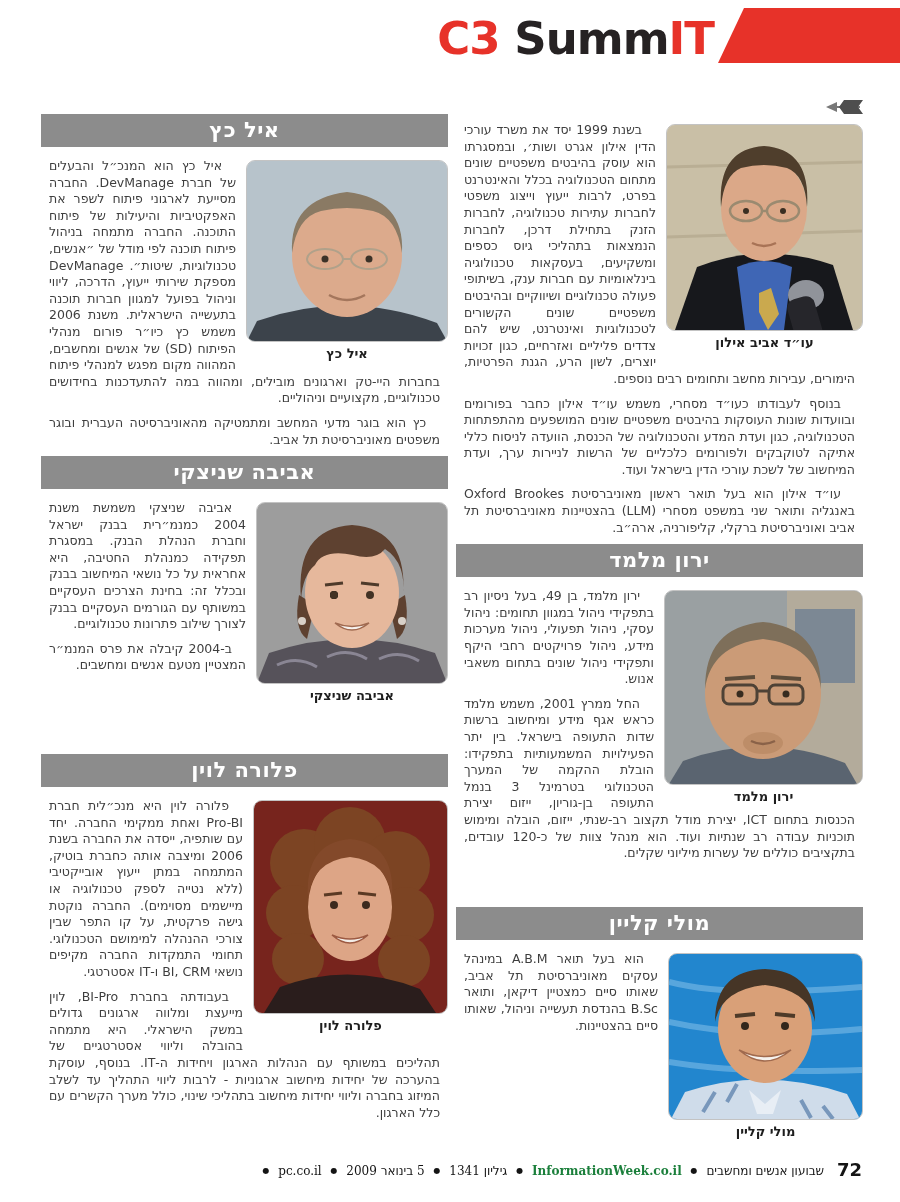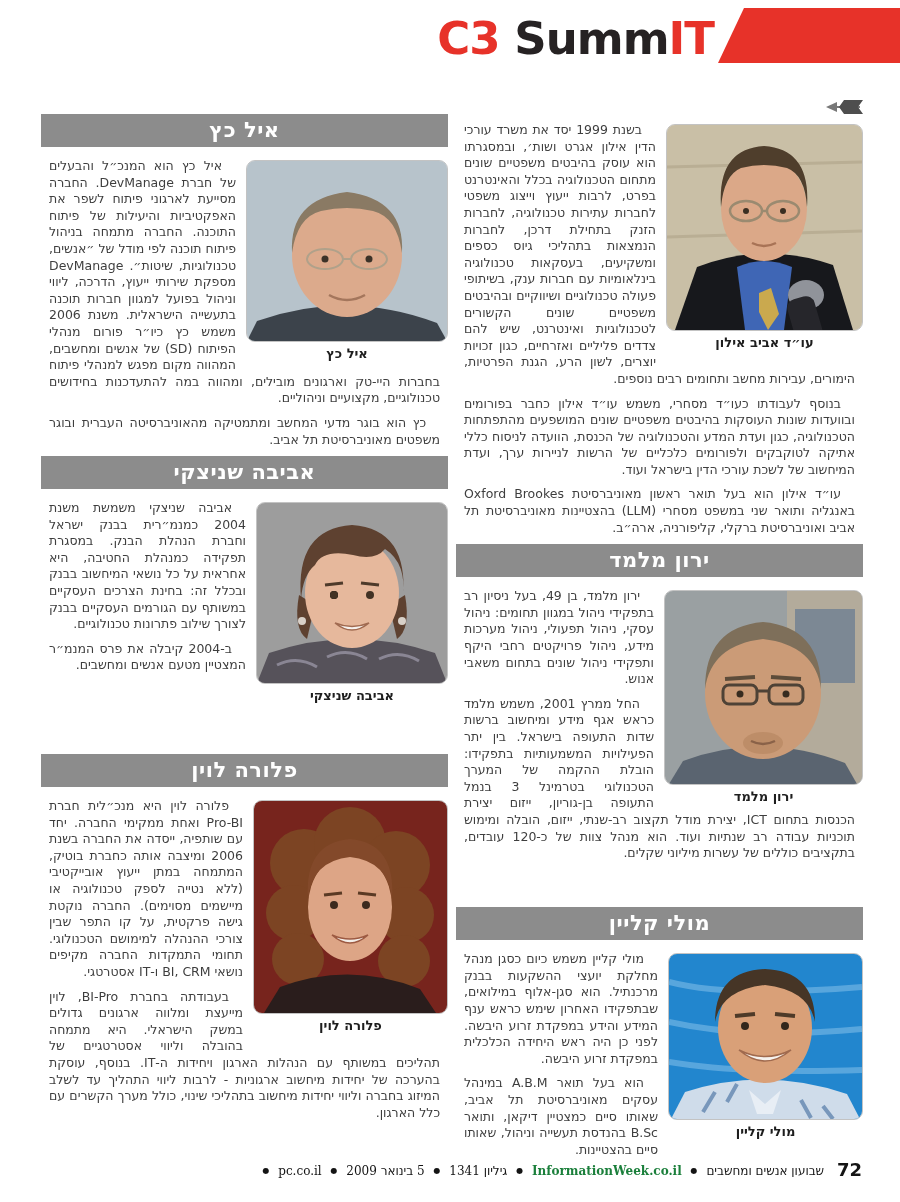--- a/index.html
+++ b/index.html
@@ -167,21 +167,20 @@
               <path d="M46 68 Q46 17 96 15 Q146 17 146 68 Q140 36 96 31 Q52 36 46 68 Z" fill="#463526"></path>
               <line x1="66" y1="62" x2="86" y2="60" stroke="#4e3a28" stroke-width="4"></line>
               <line x1="106" y1="60" x2="126" y2="62" stroke="#4e3a28" stroke-width="4"></line>
               <circle cx="76" cy="72" r="4" fill="#33271c"></circle>
               <circle cx="116" cy="72" r="4" fill="#33271c"></circle>
               <path d="M70 96 q26 22 52 0 q-26 13 -52 0 z" fill="#f6f2ee" stroke="#a06a4e" stroke-width="1.5"></path>
             </svg>
           </span>
           <figcaption>מולי קליין</figcaption>
         </figure>
-        <p>מולי קליין משמש כיום כסגן מנהל מחלקת יועצי ההשקעות בבנק מרכנתיל. הוא סגן-אלוף במילואים, שבתפקידו האחרון שימש כראש ענף המידע והידע במפקדת זרוע היבשה. לפני כן היה ראש היחידה הכלכלית במפקדת זרוע היבשה.</p>
         <p>הוא בעל תואר A.B.M במינהל עסקים מאוניברסיטת תל אביב, שאותו סיים כמצטיין דיקאן, ותואר B.Sc בהנדסת תעשייה וניהול, שאותו סיים בהצטיינות.</p>
       </div>
 
     </div>
 
     <div class="col">
 
       <div class="section s-eyal">
         <div class="bar">איל כץ</div>
         <figure>

